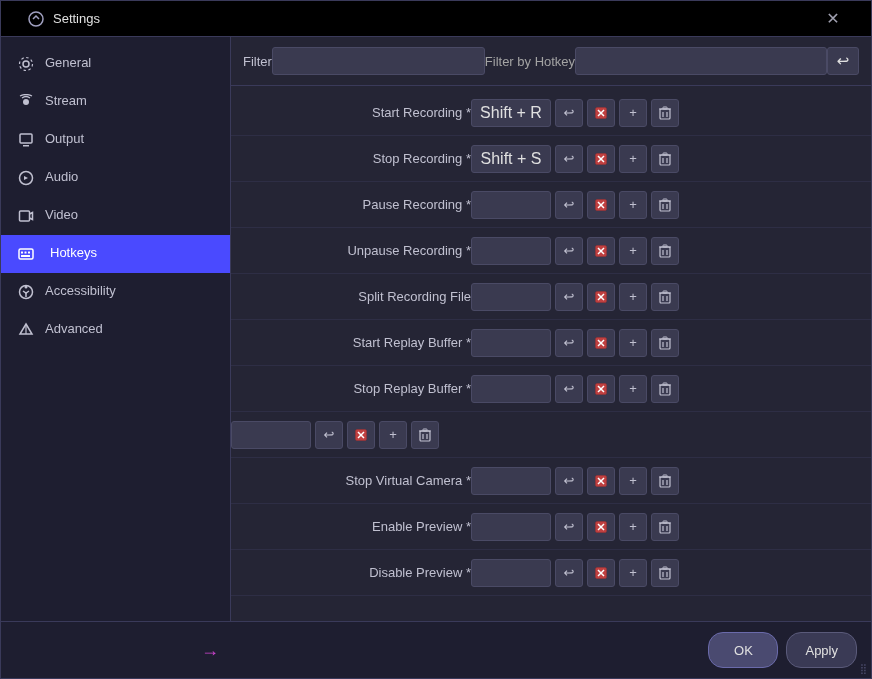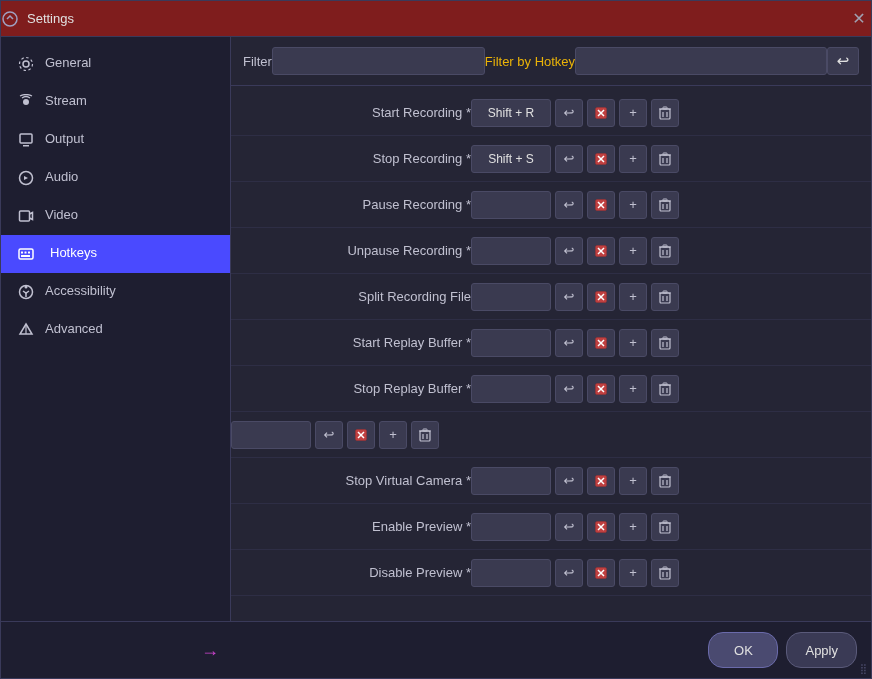--- a/index.html
+++ b/index.html
@@ -14,25 +14,25 @@
     }
     .window {
       width: 872px;
       height: 679px;
       background: #2a2a3e;
       border: 1px solid #3a3a5a;
       display: flex;
       flex-direction: column;
     }
     .title-bar {
-      background: #7f1d1d;
+      background: #000000;
       height: 36px;
       display: flex;
       align-items: center;
-      padding: 0 0;
+      padding: 0 26px;
       flex-shrink: 0;
       border-bottom: 1px solid #3a3a5a;
     }
     .title-bar-icon {
       width: 18px;
       height: 18px;
       margin-right: 8px;
       display: flex;
       align-items: center;
       justify-content: center;
@@ -113,21 +113,21 @@
       background: #3a3a50;
       border: 1px solid #4a4a65;
       border-radius: 3px;
       height: 28px;
       padding: 0 8px;
       color: #e0e0e0;
       font-size: 13px;
       outline: none;
     }
     .filter-hotkey-label {
-      color: #eab308;
+      color: #a3a3a3;
       font-size: 13px;
       white-space: nowrap;
     }
     .filter-hotkey-input {
       flex: 1.2;
       background: #3a3a50;
       border: 1px solid #4a4a65;
       border-radius: 3px;
       height: 28px;
       padding: 0 8px;
@@ -183,21 +183,21 @@
       gap: 4px;
     }
     .hotkey-value-btn {
       background: #3a3a50;
       border: 1px solid #4a4a65;
       border-radius: 3px;
       height: 28px;
       min-width: 80px;
       padding: 0 8px;
       color: #e0e0e0;
-      font-size: 12px;
+      font-size: 16px;
       cursor: pointer;
       display: flex;
       align-items: center;
       justify-content: center;
     }
     .hotkey-icon-btn {
       width: 28px;
       height: 28px;
       background: #3a3a50;
       border: 1px solid #4a4a65;

